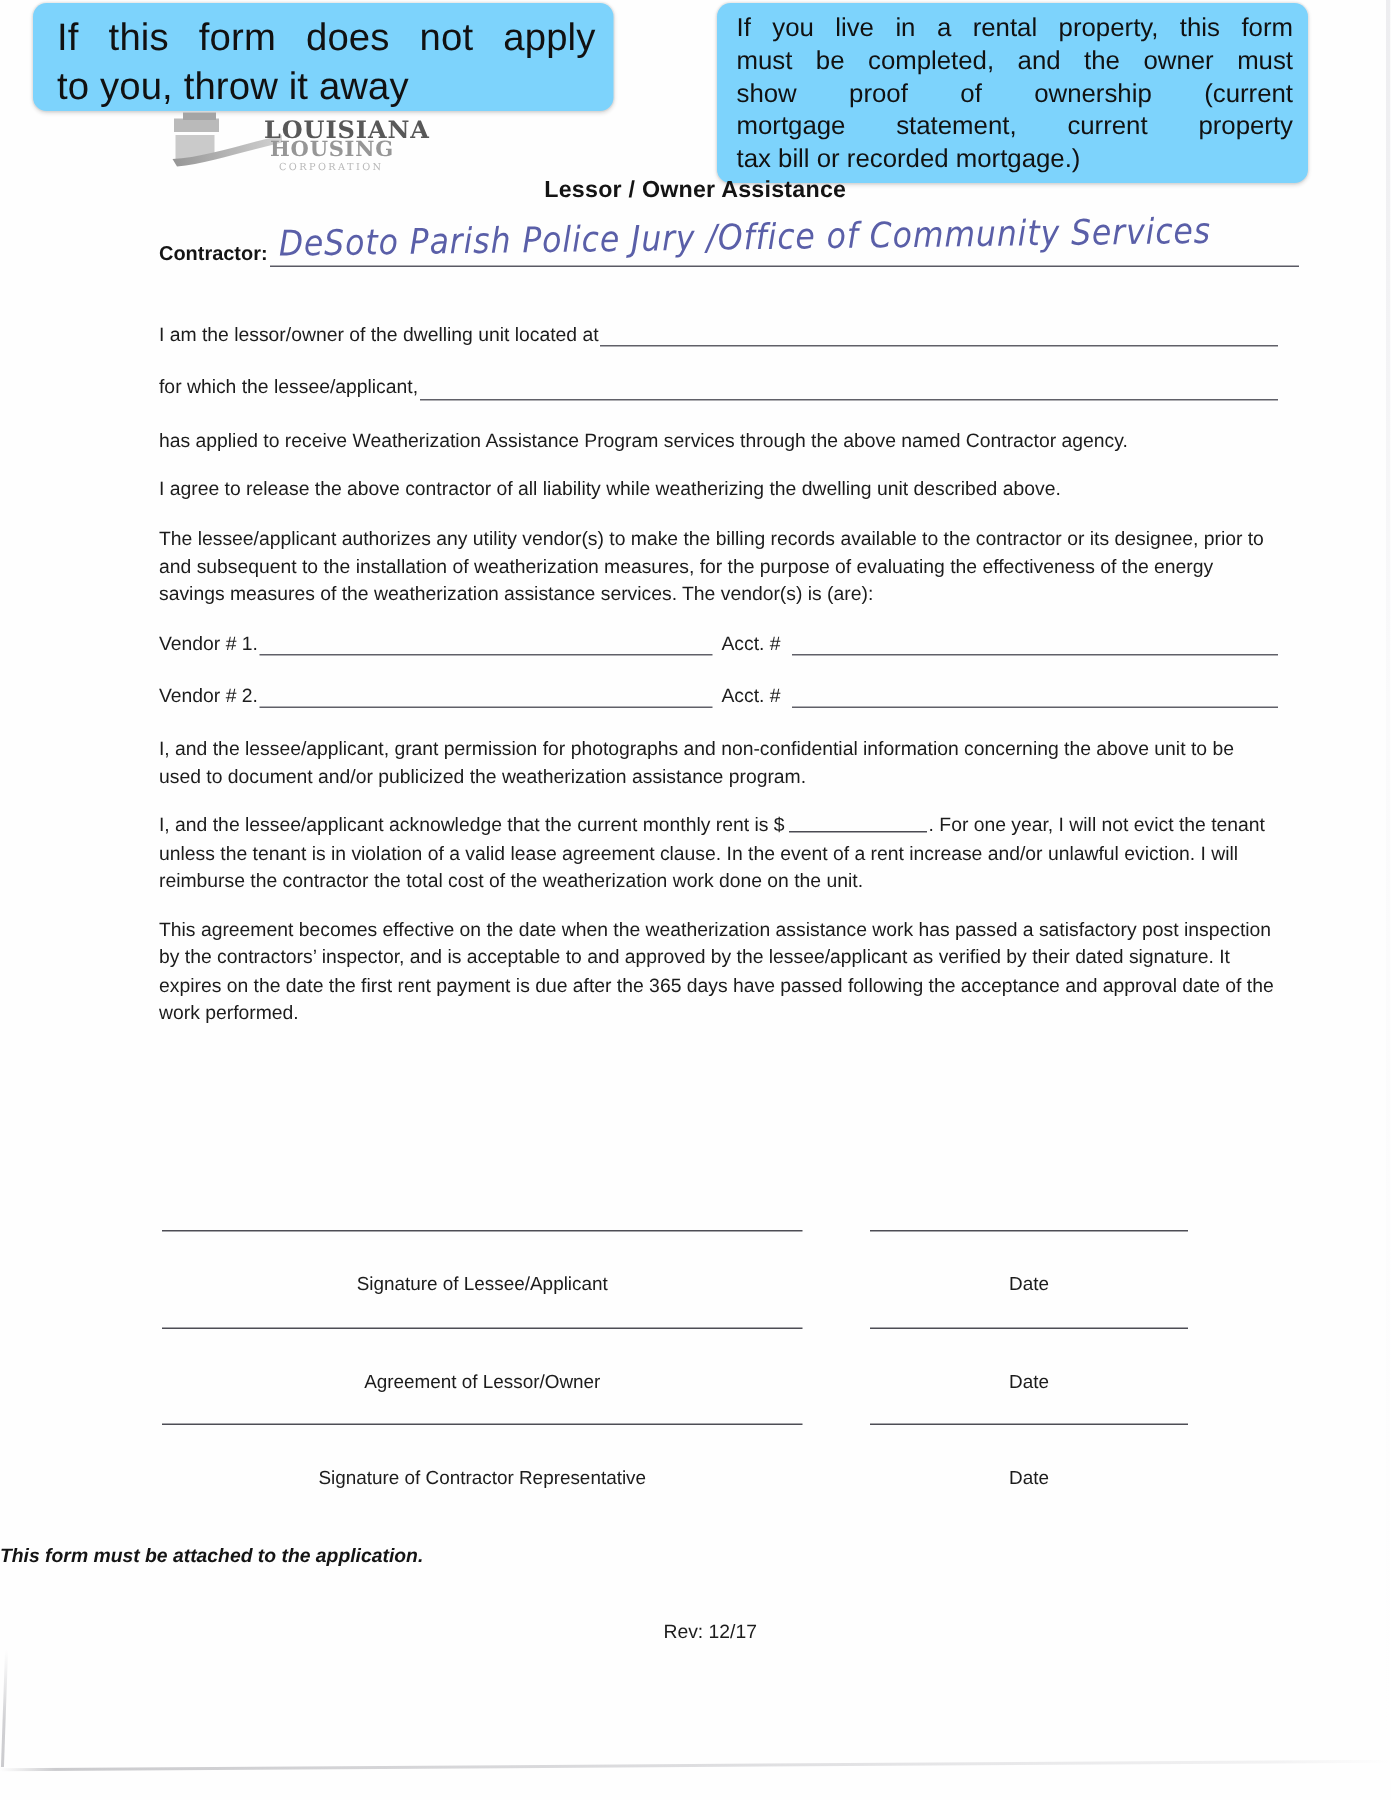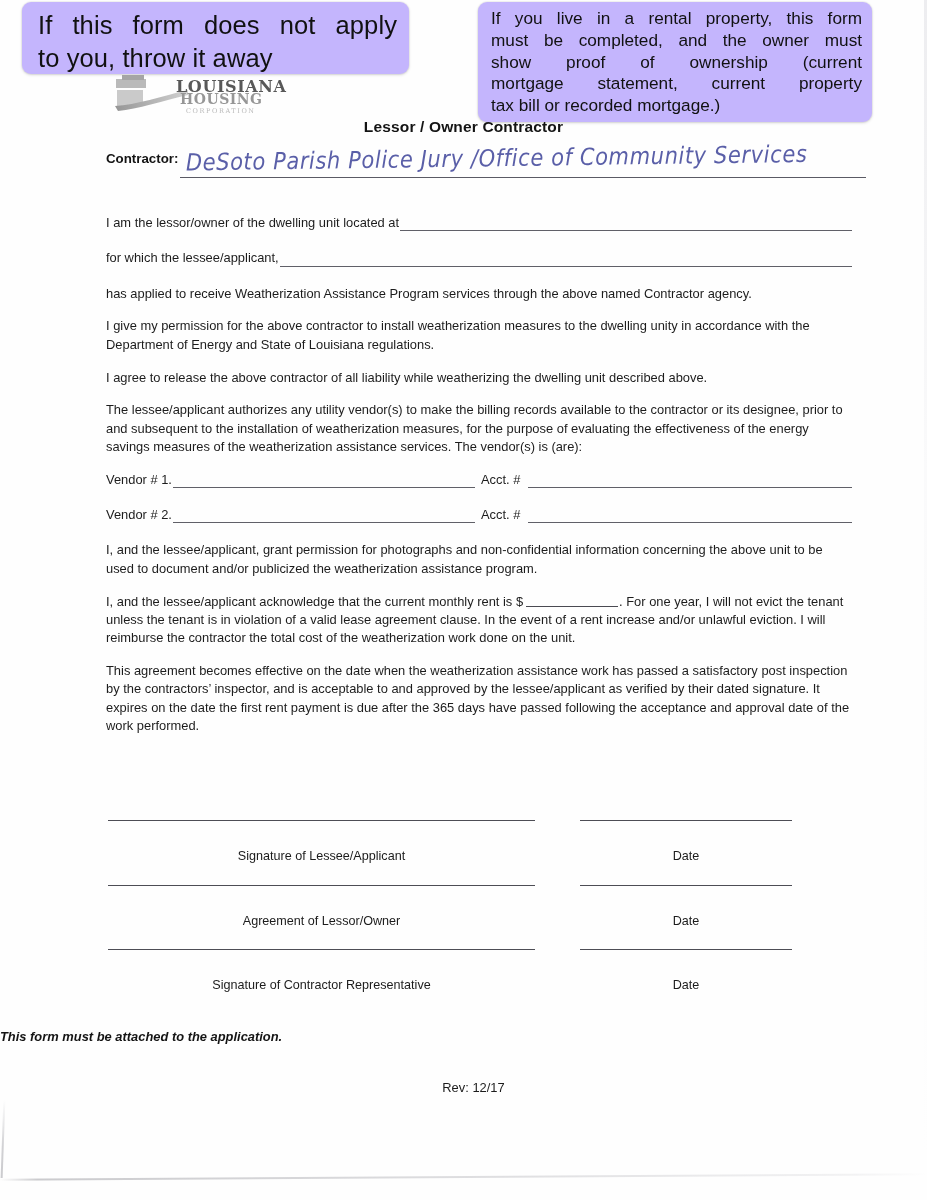--- a/index.html
+++ b/index.html
@@ -43,21 +43,21 @@
     right: 0px;
     top: 0;
     width: 3px;
     height: 1160px;
     background: linear-gradient(180deg, rgba(235,235,238,.9) 0%, rgba(245,245,247,.45) 40%, rgba(250,250,250,0) 100%);
   }
 
   
   .note {
     position: absolute;
-    background: #c4b5fd;
+    background: #7dd3fc;
     border-radius: 9px;
     box-shadow: 0 1px 3px rgba(0,0,0,.16), 0 0 0 1px rgba(0,0,0,.035);
     font-family: "Liberation Sans", sans-serif;
     color: #111;
   }
   #note-left {
     left: 22px;
     top: 2px;
     width: 387px;
     height: 72px;
@@ -110,21 +110,21 @@
     font-weight: bold;
     letter-spacing: .15px;
     color: #141414;
   }
   .contractor-row {
     position: absolute;
     top: 151px;
     left: 106px;
     width: 760px;
     display: flex;
-    align-items: flex-start;
+    align-items: flex-end;
   }
   .contractor-label {
     font-size: 13.3px;
     font-weight: bold;
     color: #141414;
     white-space: nowrap;
     padding-bottom: 2px;
   }
   .contractor-fill {
     flex: 1;
@@ -292,21 +292,21 @@
     <rect x="3" y="20" width="26" height="16" fill="#c6c6c6"></rect>
     <rect x="8" y="5" width="22" height="5" fill="#9e9e9e"></rect>
     <path d="M1 36 C22 35 48 26 74 20 L74 25 C48 31 24 39 4 41 Z" fill="url(#swoosh)"></path>
     <text x="62" y="22" font-family="DejaVu Serif, serif" font-size="16" font-weight="bold" fill="#4a4a4a" letter-spacing="0.6">LOUISIANA</text>
     <text x="66" y="34" font-family="DejaVu Serif, serif" font-size="14" font-weight="bold" fill="#8e8e8e" letter-spacing="0.5">HOUSING</text>
     <text x="72" y="43" font-family="DejaVu Serif, serif" font-size="6.5" fill="#b3b3b3" letter-spacing="1.6">CORPORATION</text>
   </svg>
 
   <div id="doc">
 
-    <div class="title">Lessor / Owner Contractor</div>
+    <div class="title">Lessor / Owner Assistance</div>
 
     <div class="contractor-row">
       <span class="contractor-label">Contractor:</span>
       <span class="contractor-fill">
         <span class="handwriting">DeSoto Parish Police Jury /Office of Community Services</span>
       </span>
     </div>
 
     <div class="body">
 
@@ -315,21 +315,20 @@
         <span class="ln"></span>
       </div>
 
       <div class="fillrow addr-row2">
         <span class="lbl">for which the lessee/applicant,</span>
         <span class="ln"></span>
       </div>
 
       <p class="para">has applied to receive Weatherization Assistance Program services through the above named Contractor agency.</p>
 
-      <p class="para">I give my permission for the above contractor to install weatherization measures to the dwelling unity in accordance with the Department of Energy and State of Louisiana regulations.</p>
 
       <p class="para">I agree to release the above contractor of all liability while weatherizing the dwelling unit described above.</p>
 
 
       <p class="para">The lessee/applicant authorizes any utility vendor(s) to make the billing records available to the contractor or its designee, prior to and subsequent to the installation of weatherization measures, for the purpose of evaluating the effectiveness of the energy savings measures of the weatherization assistance services.  The vendor(s) is (are):</p>
 
       <div class="vendor-row">
         <span class="v-lbl">Vendor # 1.</span>
         <span class="v-ln1"></span>
         <span class="a-lbl">Acct. #</span>

